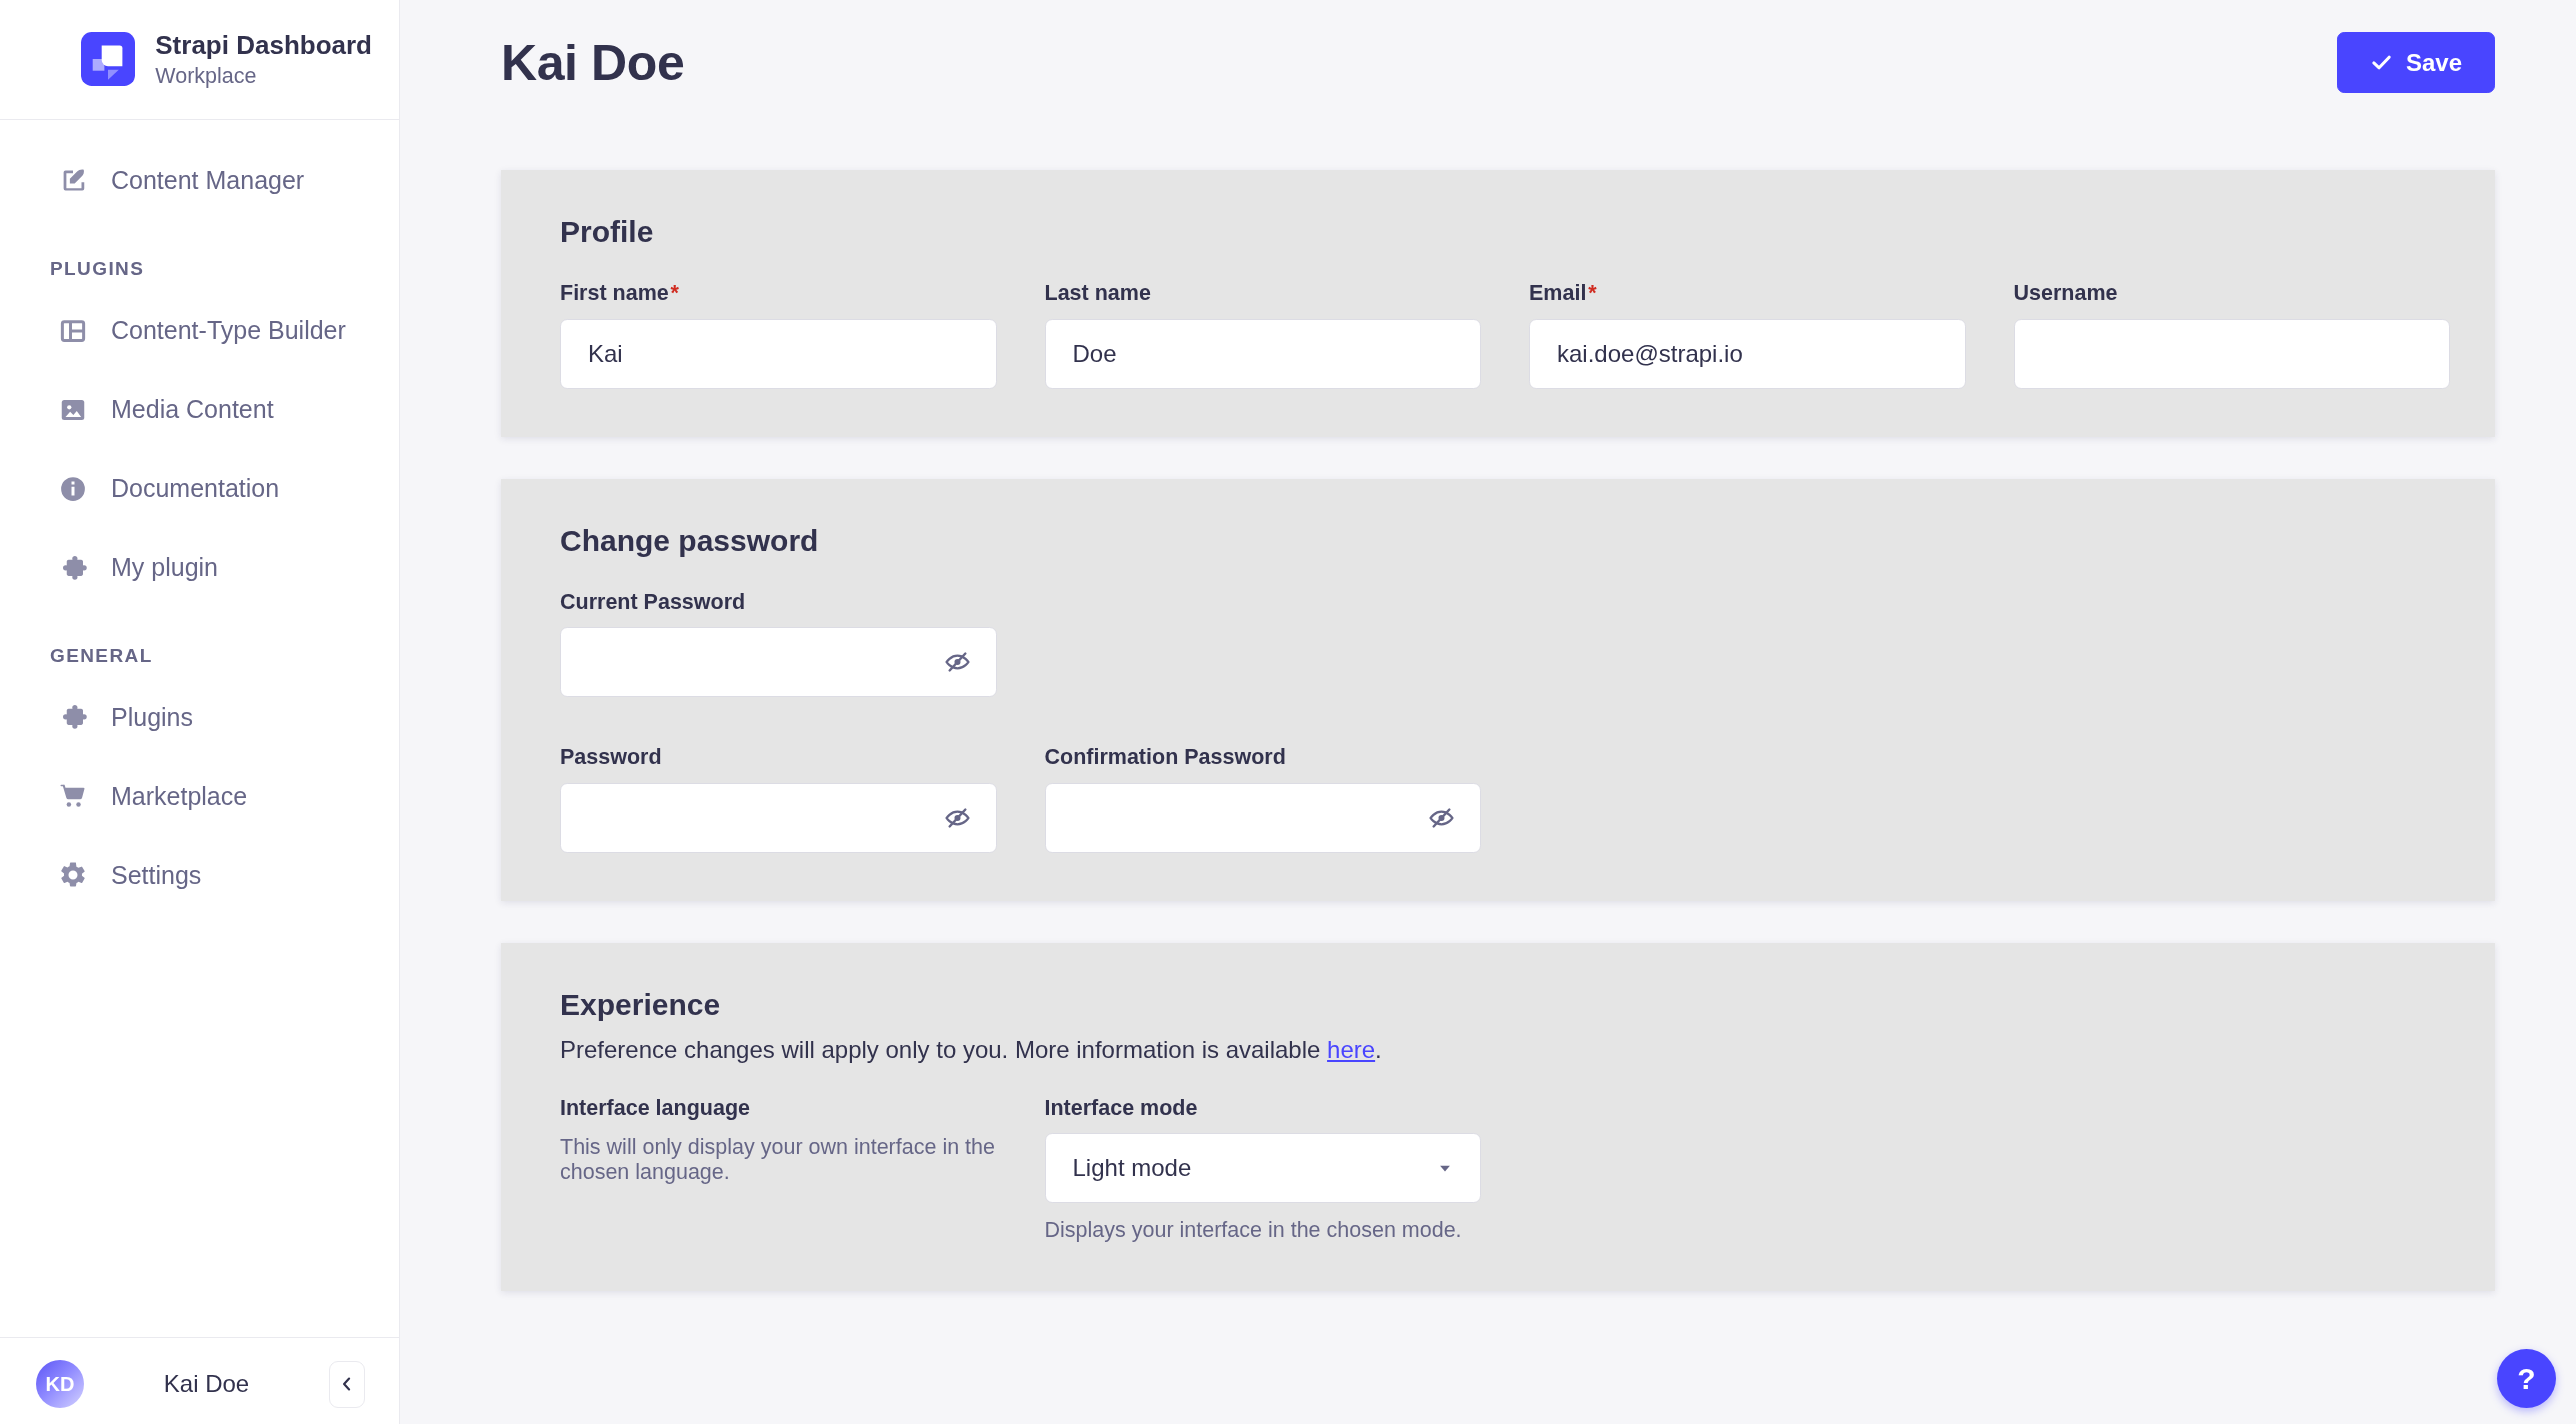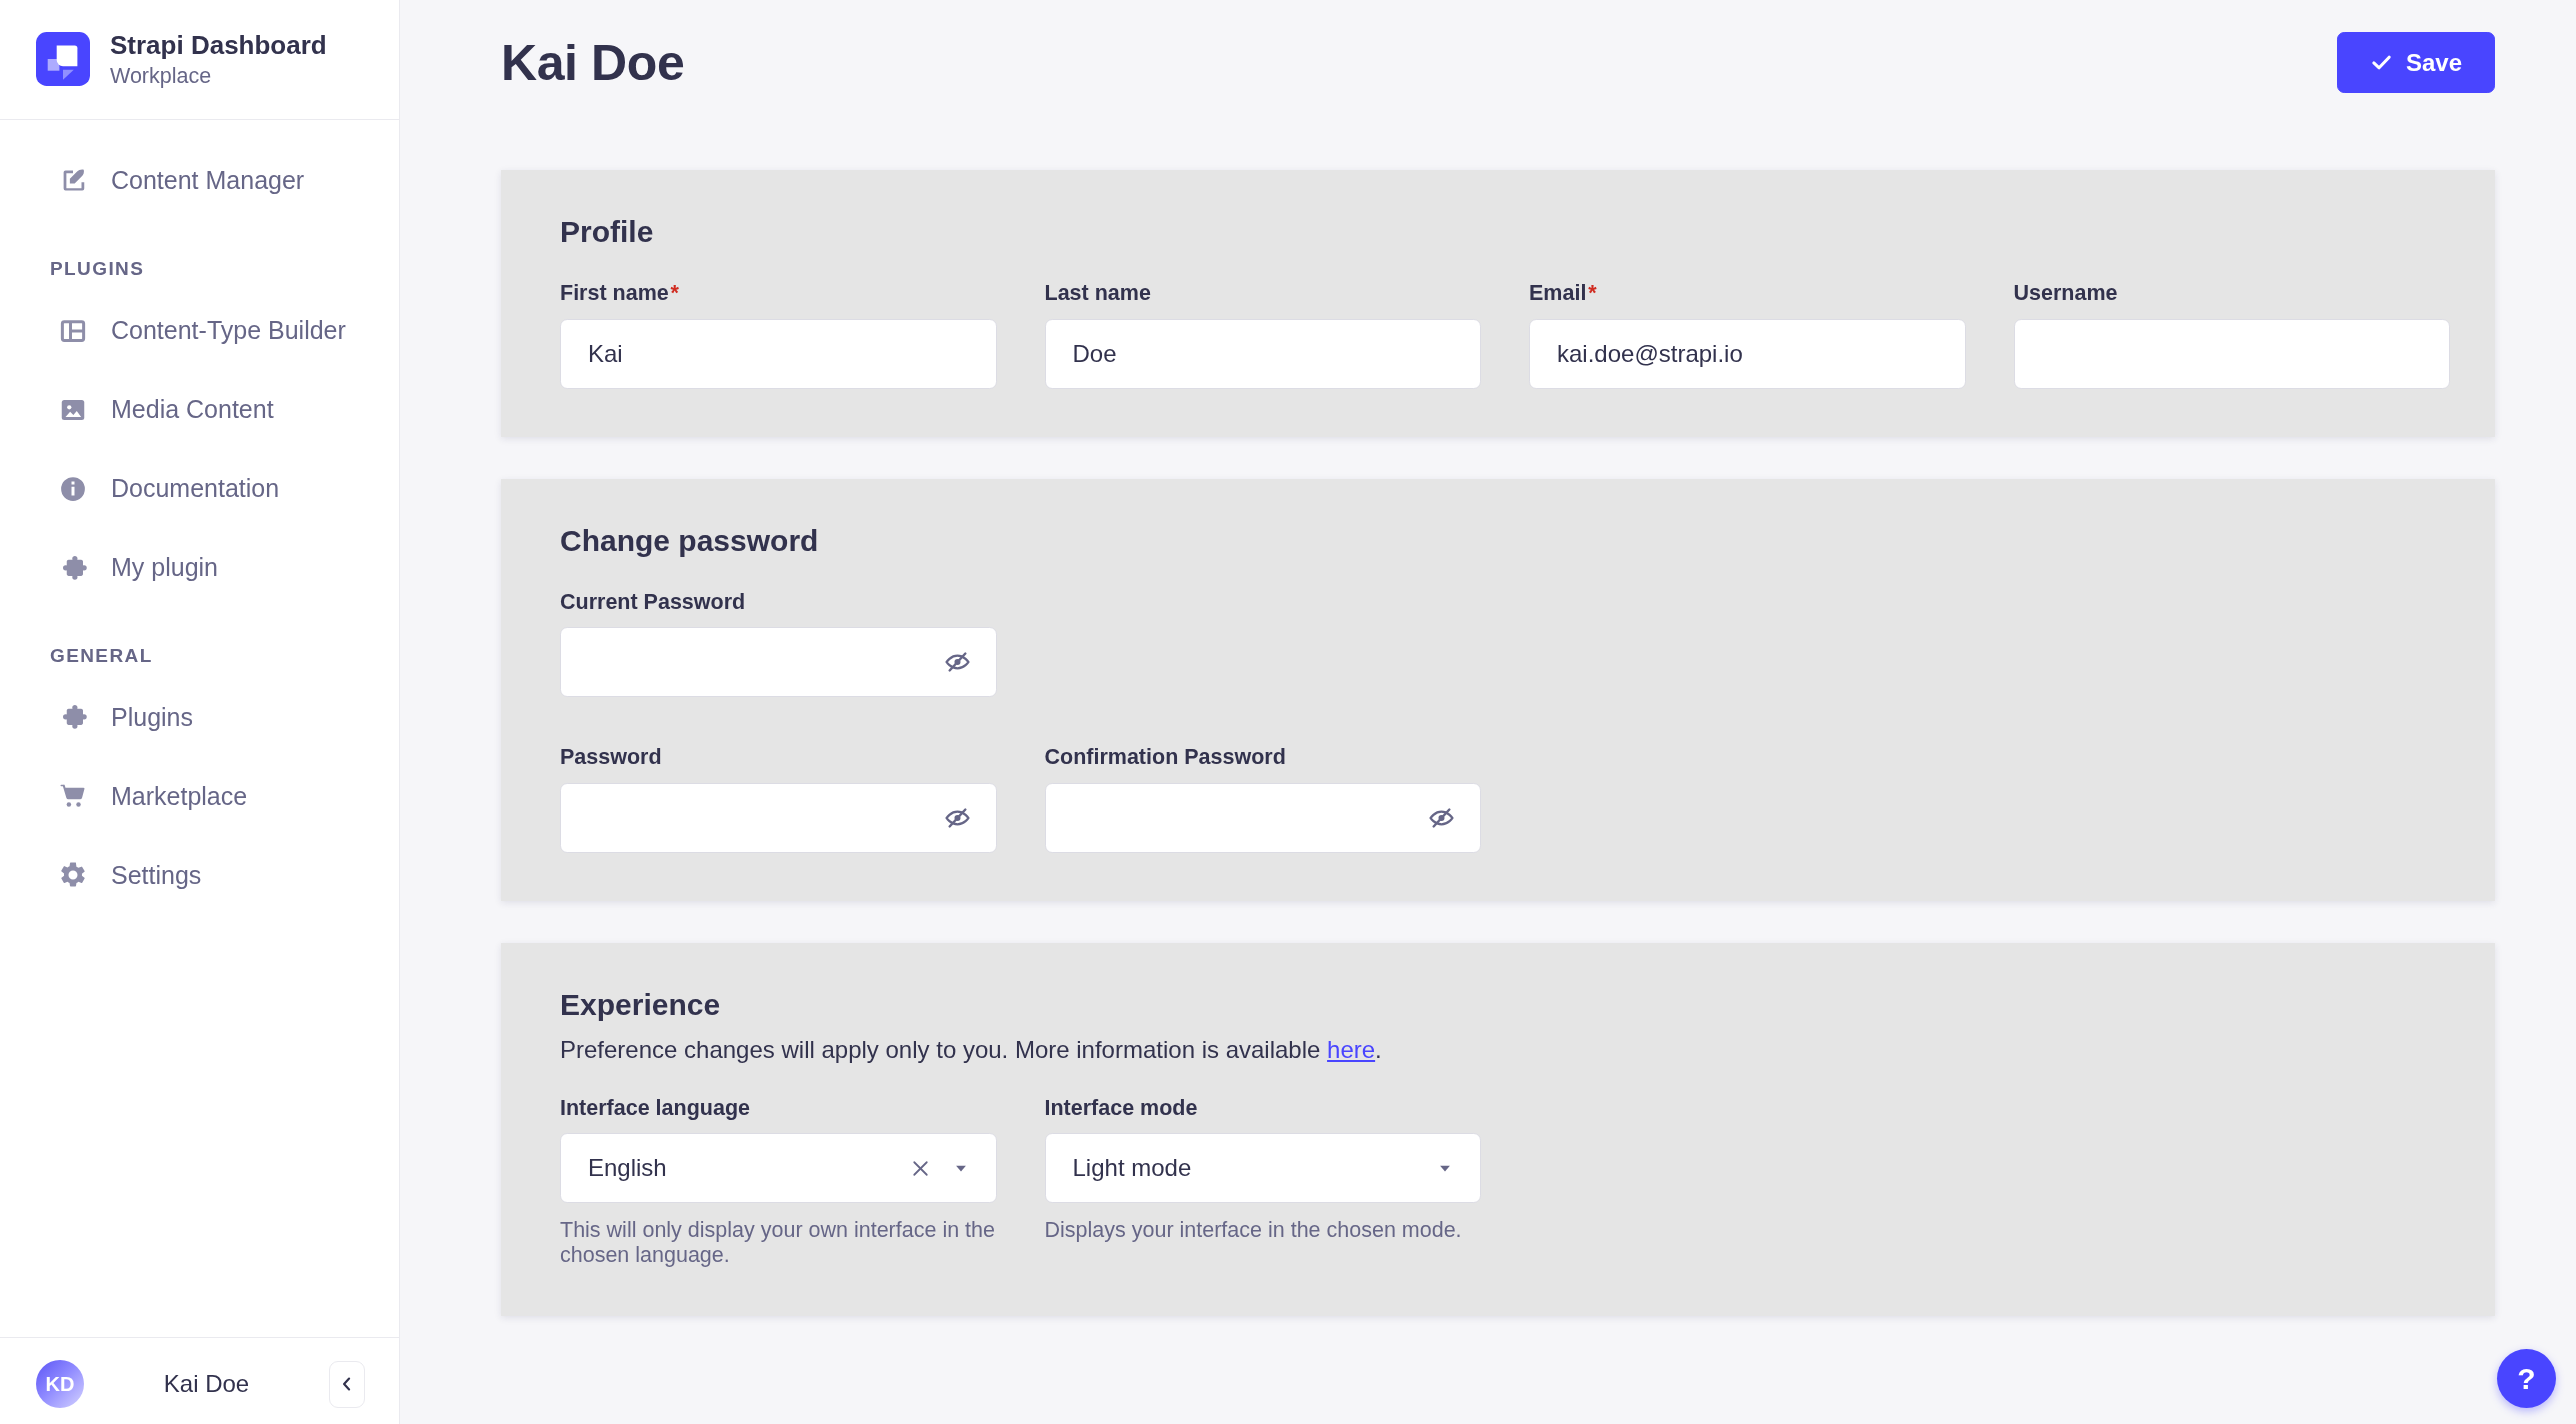--- a/index.html
+++ b/index.html
@@ -16,20 +16,21 @@
     width: 400px; min-width: 400px; height: 100%;
     background: #ffffff;
     border-right: 0.9px solid #eaeaef;
     display: flex; flex-direction: column;
   }
   .brand {
     display: flex; align-items: center; gap: 20px;
     padding: 30px 27px 30px 36px;
     border-bottom: 0.9px solid #eaeaef;
     cursor: pointer;
+    justify-content: flex-end;
   }
   .logo {
     width: 54px; height: 54px; border-radius: 10.7px;
     background: #4945ff; flex: 0 0 auto;
     display: flex; align-items: center; justify-content: center;
   }
   .brand-name { font-size: 26px; font-weight: 700; color: #32324d; line-height: 1.2; }
   .brand-sub  { font-size: 21.5px; color: #666687; margin-top: 2.7px; }
 
   .nav { padding-top: 21.5px; flex: 1 1 auto; overflow: hidden; }
@@ -390,36 +391,20 @@
       <p class="description">
         <span>Preference changes will apply only to you. More information is available </span><a href="#">here</a><span>.</span>
       </p>
 
       <div class="grid">
 
         <div class="field">
           <div class="field-label">
             <span>Interface language</span>
           </div>
-          <div class="combobox">
-            <span class="combobox-value">English</span>
-            <span class="combo-icons">
-              <span>
-                <svg width="25" height="25" viewBox="0 0 24 24" stroke="#666687" stroke-width="1.7" stroke-linecap="round">
-                  <line x1="6" y1="6" x2="18" y2="18"></line>
-                    <line x1="18" y1="6" x2="6" y2="18"></line>
-                </svg>
-              </span>
-              <span>
-                <svg width="16" height="16" viewBox="0 0 18 18" fill="#666687">
-                    <path d="M3.5 6.5h11L9 13z"></path>
-                  </svg>
-              </span>
-            </span>
-          </div>
           <div class="hint">This will only display your own interface in the chosen language.</div>
         </div>
 
         <div class="field">
           <div class="field-label">
             <span>Interface mode</span>
           </div>
           <div class="combobox">
             <span class="combobox-value">Light mode</span>
             <span class="combo-icons">

